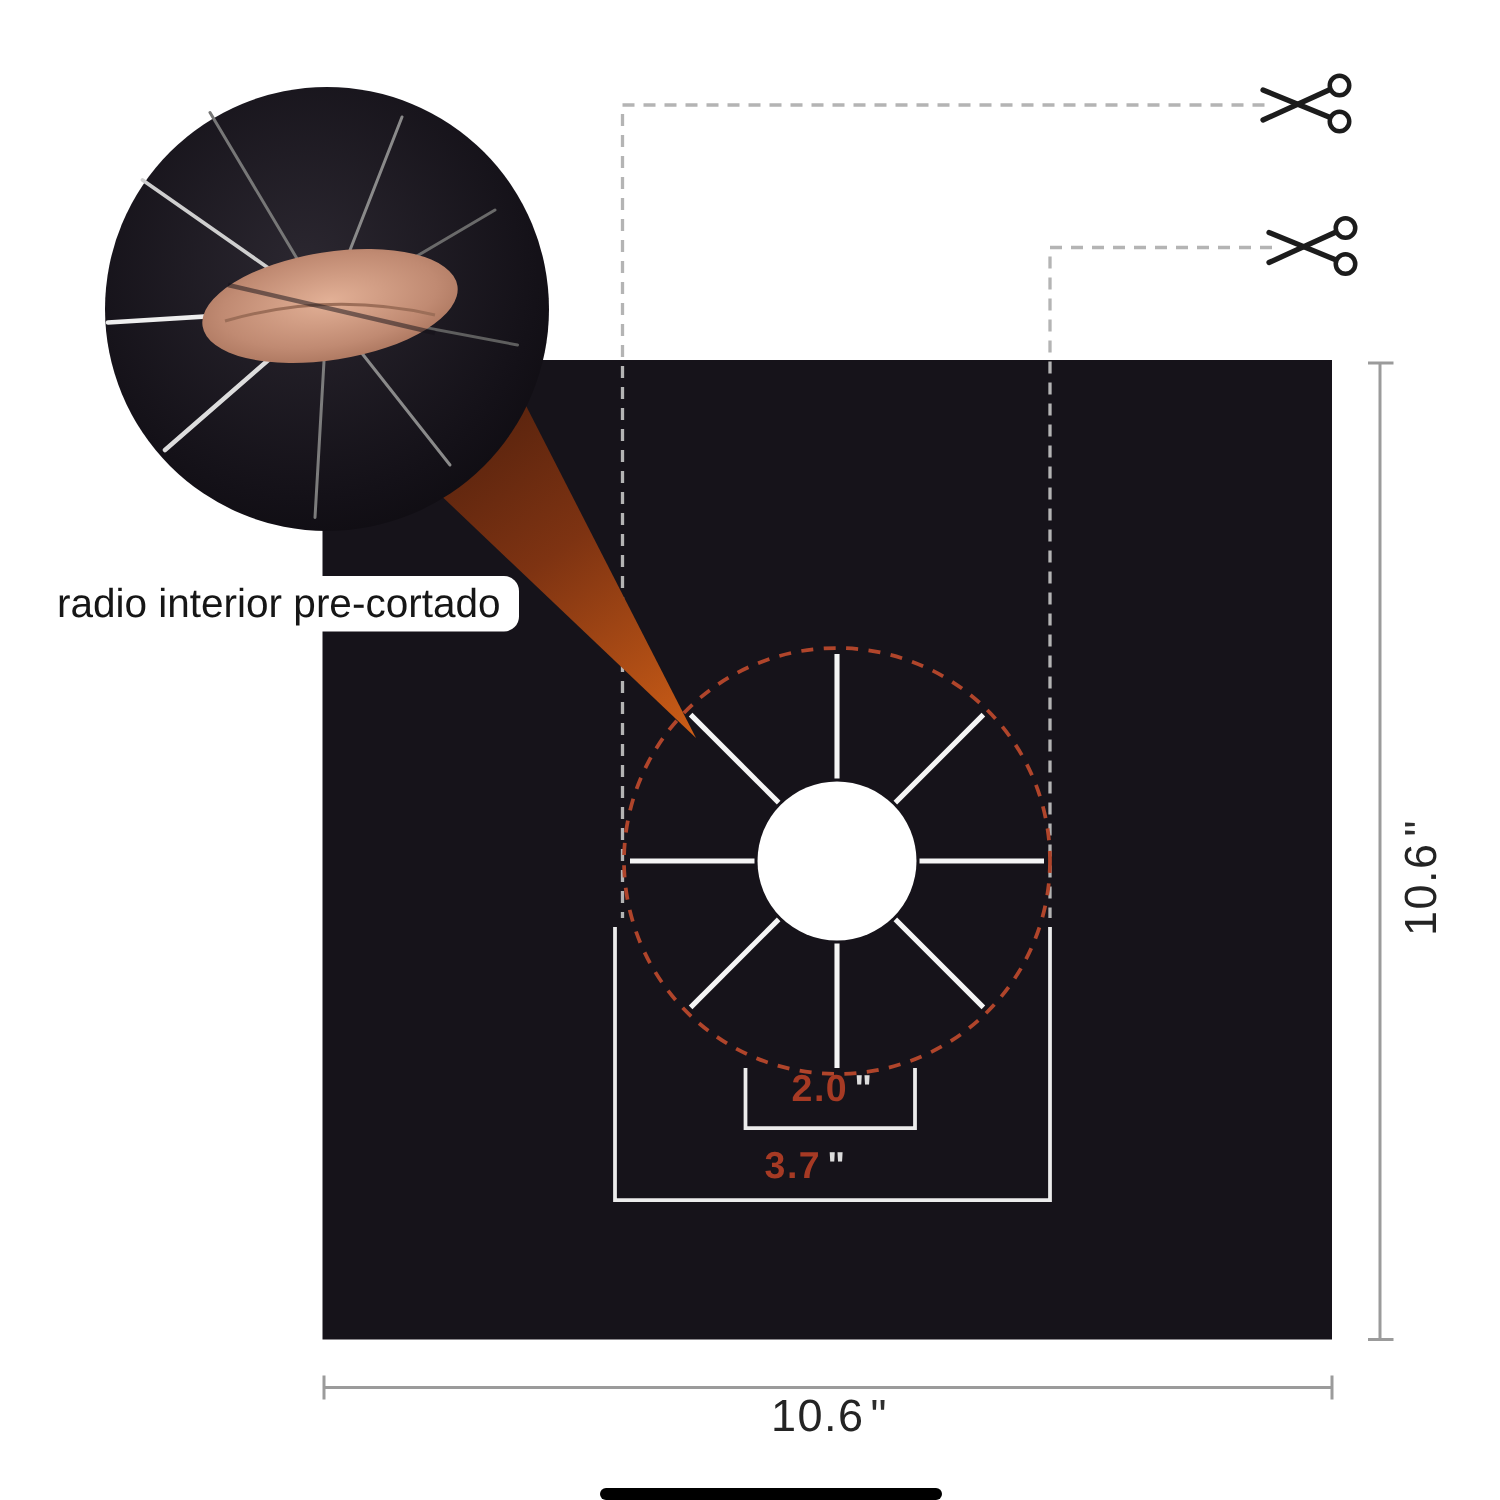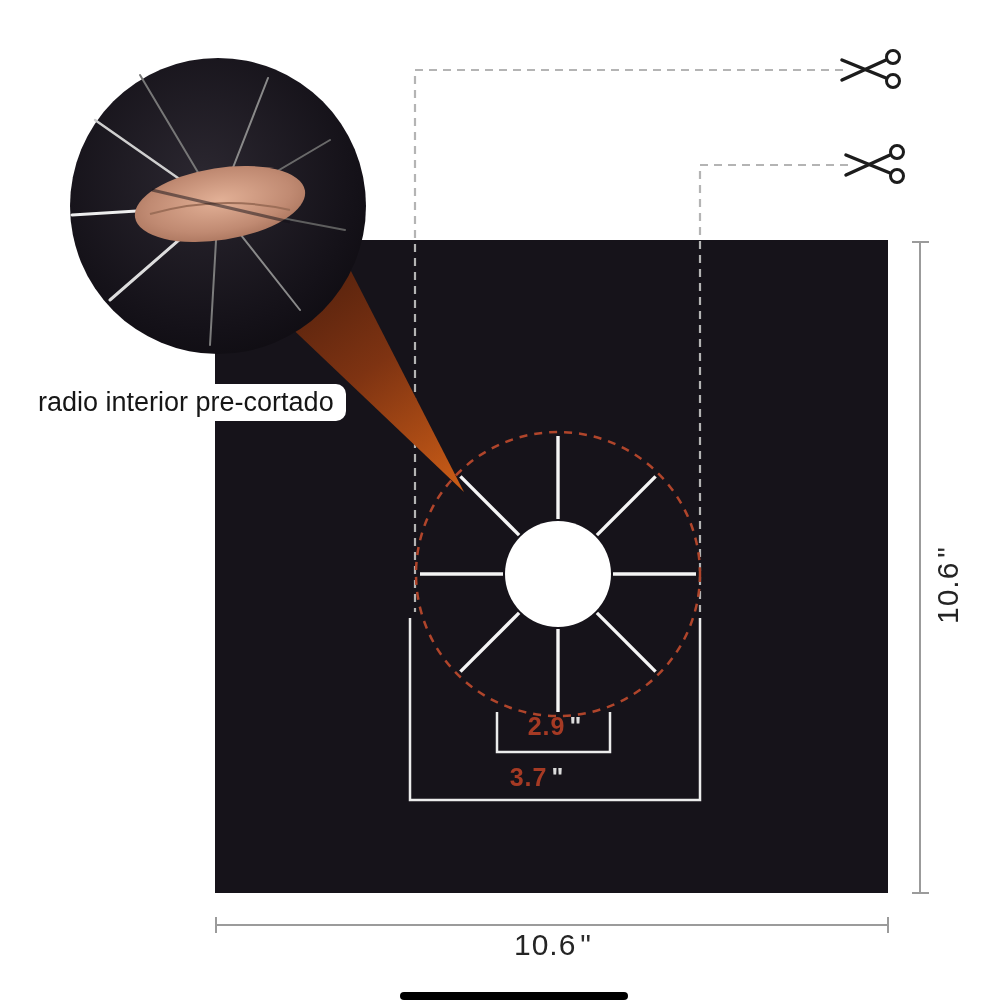--- a/index.html
+++ b/index.html
@@ -128,21 +128,21 @@
       </g>
       <ellipse cx="220" cy="204" rx="86" ry="36" fill="url(#skinGrad)" transform="rotate(-9 220 204)"></ellipse>
       <path d="M150 214 Q220 194 290 210" fill="none" stroke="#9c6e58" stroke-width="2"></path>
       <line x1="152" y1="190" x2="290" y2="222" stroke="#141118" stroke-width="3" opacity="0.5"></line>
     </g>
   </svg>
 
   <div class="callout-label">radio interior pre-cortado</div>
 
   <div class="dim-red dim-inner">
-    <span>2.9</span><span class="unit">"</span>
+    <span>2.0</span><span class="unit">"</span>
   </div>
 
   <div class="dim-red dim-outer">
     <span>3.7</span><span class="unit">"</span>
   </div>
 
   <div class="dim-dark dim-side">
     <span>10.6</span><span class="unit">"</span>
   </div>
 

